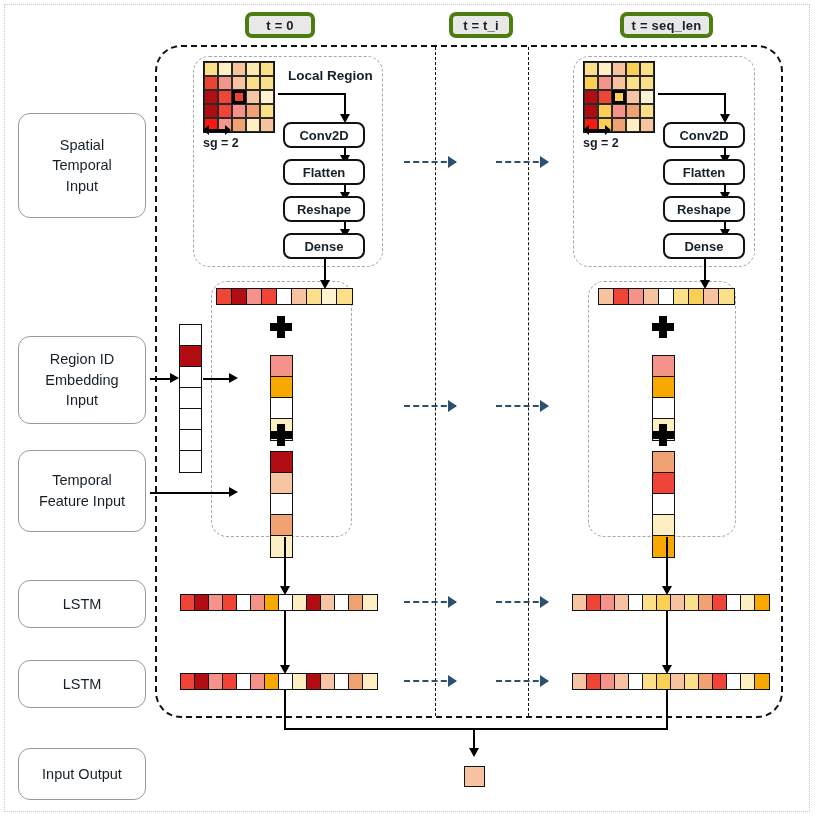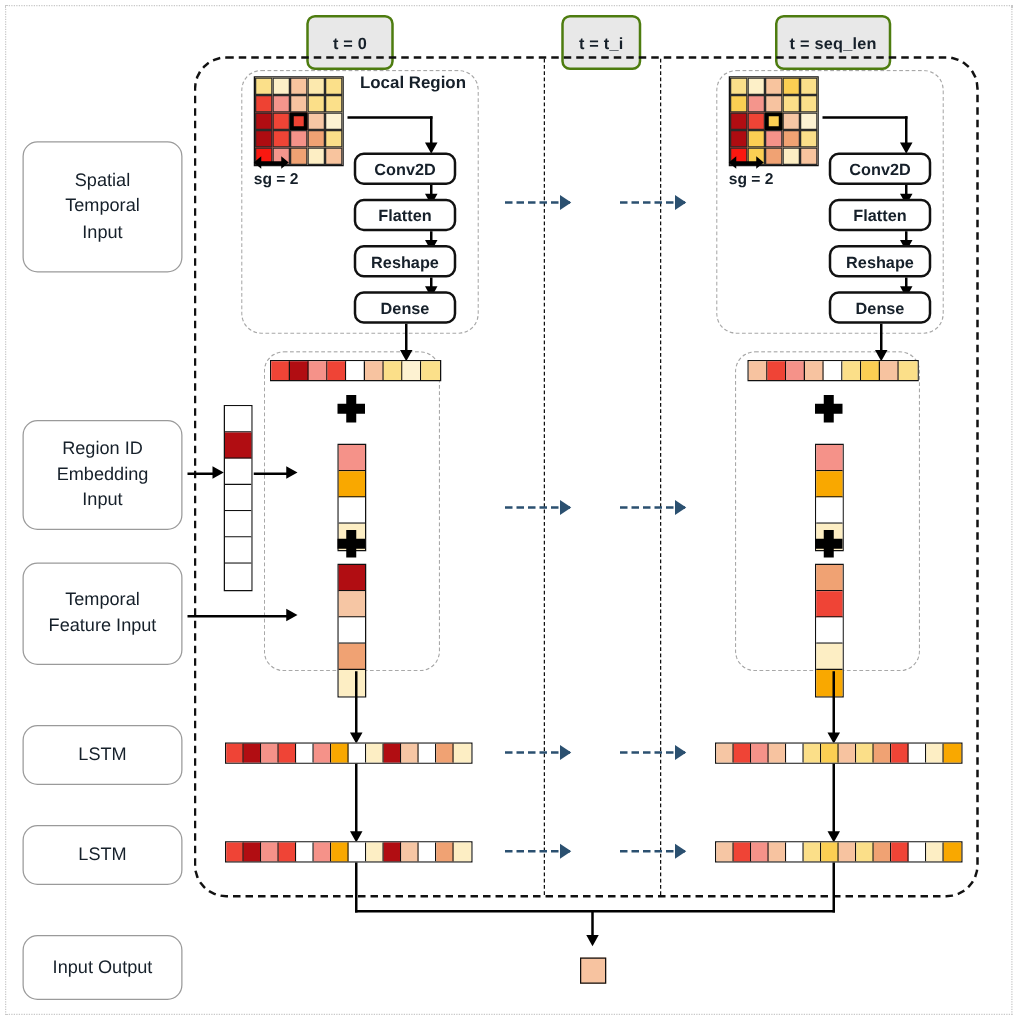--- a/index.html
+++ b/index.html
@@ -22,23 +22,23 @@
     position: absolute;
     left: 4px; top: 4px;
     width: 806px; height: 808px;
     border: 1px dotted #c8c8c8;
     box-sizing: border-box;
   }
 
   
   .step-chip {
     position: absolute;
-    height: 44px;
+    height: 26px;
     background: #e8e8e8;
-    border: 2px solid #4d7c0f;
+    border: 4px solid #4d7c0f;
     border-radius: 7px;
     font-size: 13px;
     font-weight: bold;
     color: #16202a;
     display: flex; align-items: center; justify-content: center;
     box-sizing: border-box;
     letter-spacing: 0.2px;
   }
   #chip-t0      { left: 245px; top: 12px; width: 70px; }
   #chip-ti      { left: 449px; top: 12px; width: 64px; }
@@ -110,21 +110,21 @@
   #grid-L { left: 203px; top: 61px; }
   #grid-R { left: 583px; top: 61px; }
 
   .local-region-cap {
     position: absolute;
     font-size: 13.5px;
     font-weight: bold;
     color: #16202a;
     white-space: nowrap;
   }
-  #cap-local-L { left: 288px; top: 58px; }
+  #cap-local-L { left: 288px; top: 68px; }
 
   
   .sg-wrap { position: absolute; }
   #sg-L { left: 203px; top: 124px; }
   #sg-R { left: 583px; top: 124px; }
   .sg-arrow { position: relative; width: 28px; height: 11px; }
   .sg-arrow .bar {
     position: absolute; left: 4px; top: 5px; width: 20px; height: 2.6px;
     background: #000;
   }

